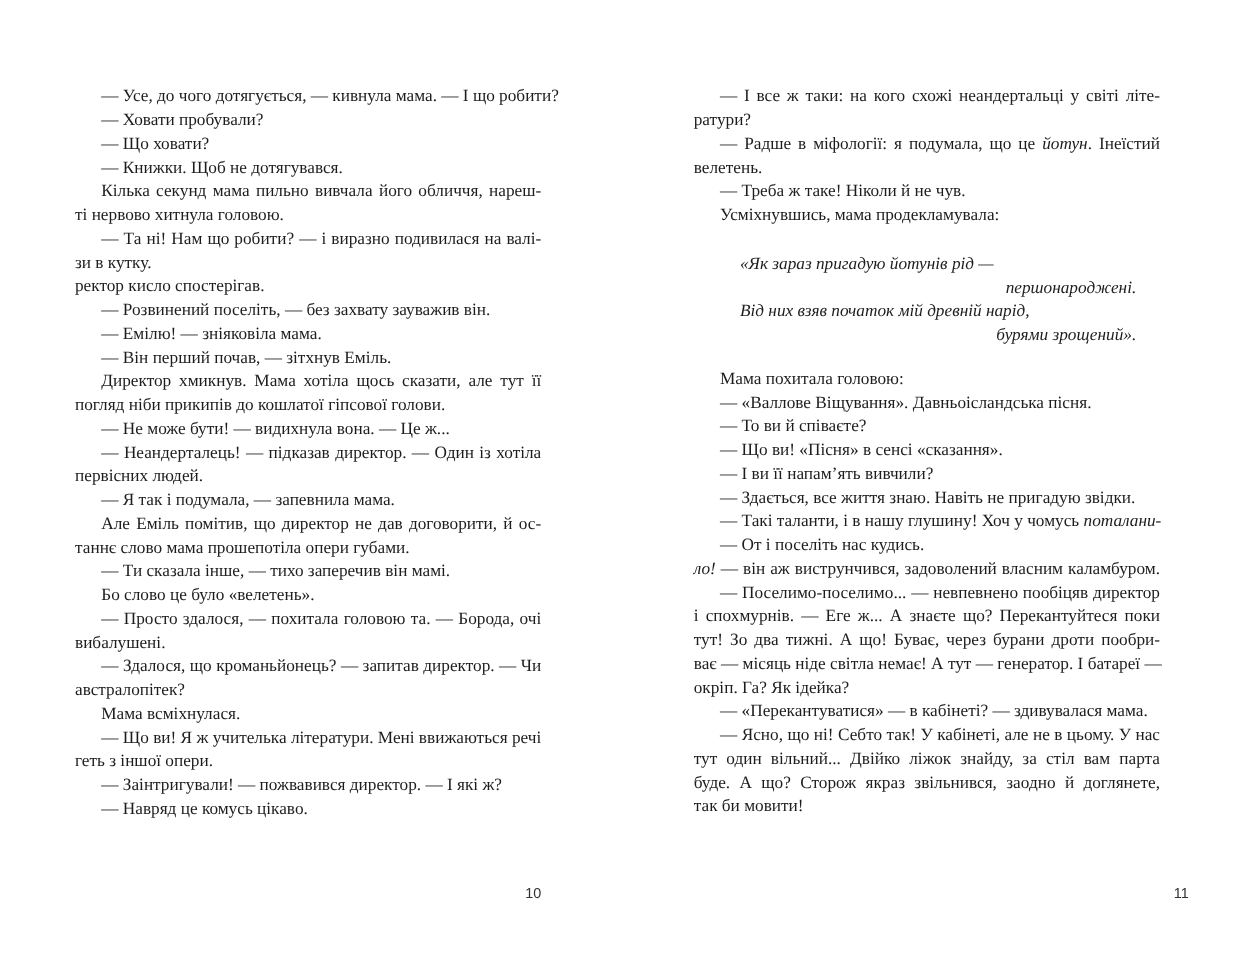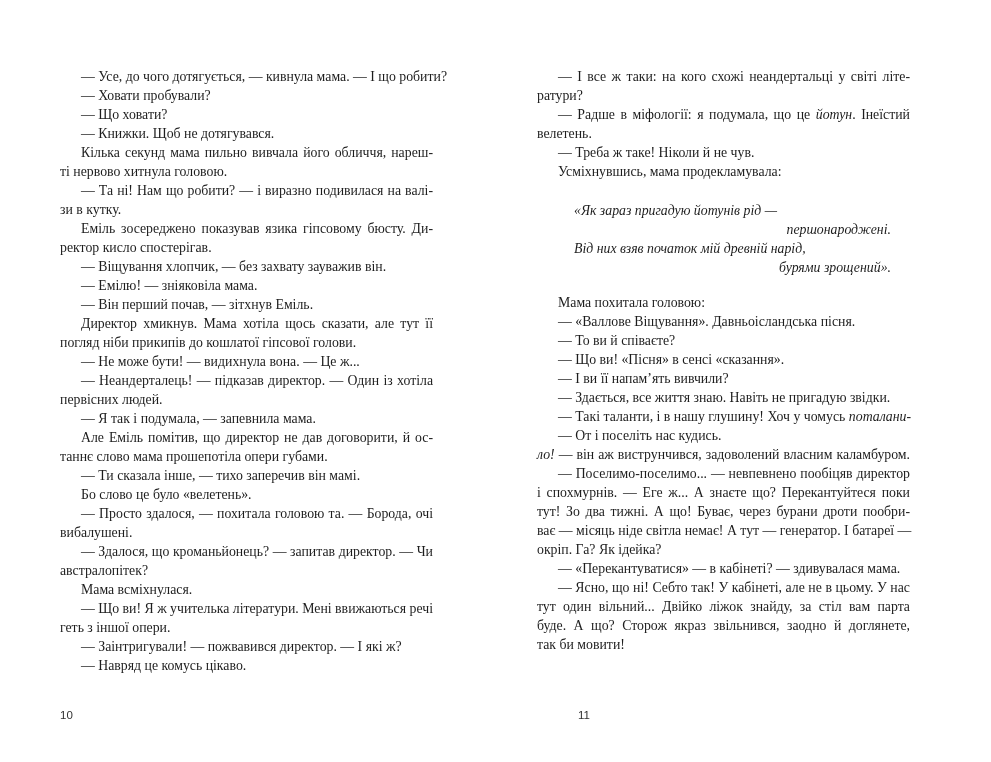--- a/index.html
+++ b/index.html
@@ -12,32 +12,32 @@
     overflow:hidden;
   }
   .col{
     position:absolute;
     top:67px;
     width:373px;
     font-size:13.8px;
     line-height:19px;
   }
   #col-0{left:60px;}
-  #col-1{left:537px;}
+  #col-1{left:555px;}
   .line{height:19px;white-space:nowrap;}
   .in{padding-left:21px;}
   .j{text-align:justify;text-align-last:justify;}
   .poem{font-style:italic;padding-left:37px;}
   .poemr{font-style:italic;text-align:right;padding-right:19px;}
   .spacer{width:100%;}
   .pagenum{
     position:absolute;
     top:708px;
     width:373px;
-    text-align:left;
+    text-align:right;
     font-size:11.5px;
     line-height:14px;
     color:#333333;
     font-family:"Liberation Sans","DejaVu Sans",sans-serif;
   }
   #pn-0{left:60px;}
   #pn-1{left:578px;}
 </style>
 </head>
 <body>
@@ -45,23 +45,22 @@
 <div class="spread">
   <div class="col" id="col-0">
       <div class="line in j">— Усе, до чого дотягується, — кивнула мама. — І що робити?</div>
       <div class="line in">— Ховати пробували?</div>
       <div class="line in">— Що ховати?</div>
       <div class="line in">— Книжки. Щоб не дотягувався.</div>
       <div class="line in j">Кілька секунд мама пильно вивчала його обличчя, нареш-</div>
       <div class="line">ті нервово хитнула головою.</div>
       <div class="line in j">— Та ні! Нам що робити? — і виразно подивилася на валі-</div>
       <div class="line">зи в кутку.</div>
-      <div class="line in j">Еміль зосереджено показував язика гіпсовому бюсту. Ди-</div>
       <div class="line">ректор кисло спостерігав.</div>
-      <div class="line in">— Віщування хлопчик, — без захвату зауважив він.</div>
+      <div class="line in">— Розвинений поселіть, — без захвату зауважив він.</div>
       <div class="line in">— Емілю! — зніяковіла мама.</div>
       <div class="line in">— Він перший почав, — зітхнув Еміль.</div>
       <div class="line in j">Директор хмикнув. Мама хотіла щось сказати, але тут її</div>
       <div class="line">погляд ніби прикипів до кошлатої гіпсової голови.</div>
       <div class="line in">— Не може бути! — видихнула вона. — Це ж...</div>
       <div class="line in j">— Неандерталець! — підказав директор. — Один із хотіла</div>
       <div class="line">первісних людей.</div>
       <div class="line in">— Я так і подумала, — запевнила мама.</div>
       <div class="line in j">Але Еміль помітив, що директор не дав договорити, й ос-</div>
       <div class="line">таннє слово мама прошепотіла опери губами.</div>

